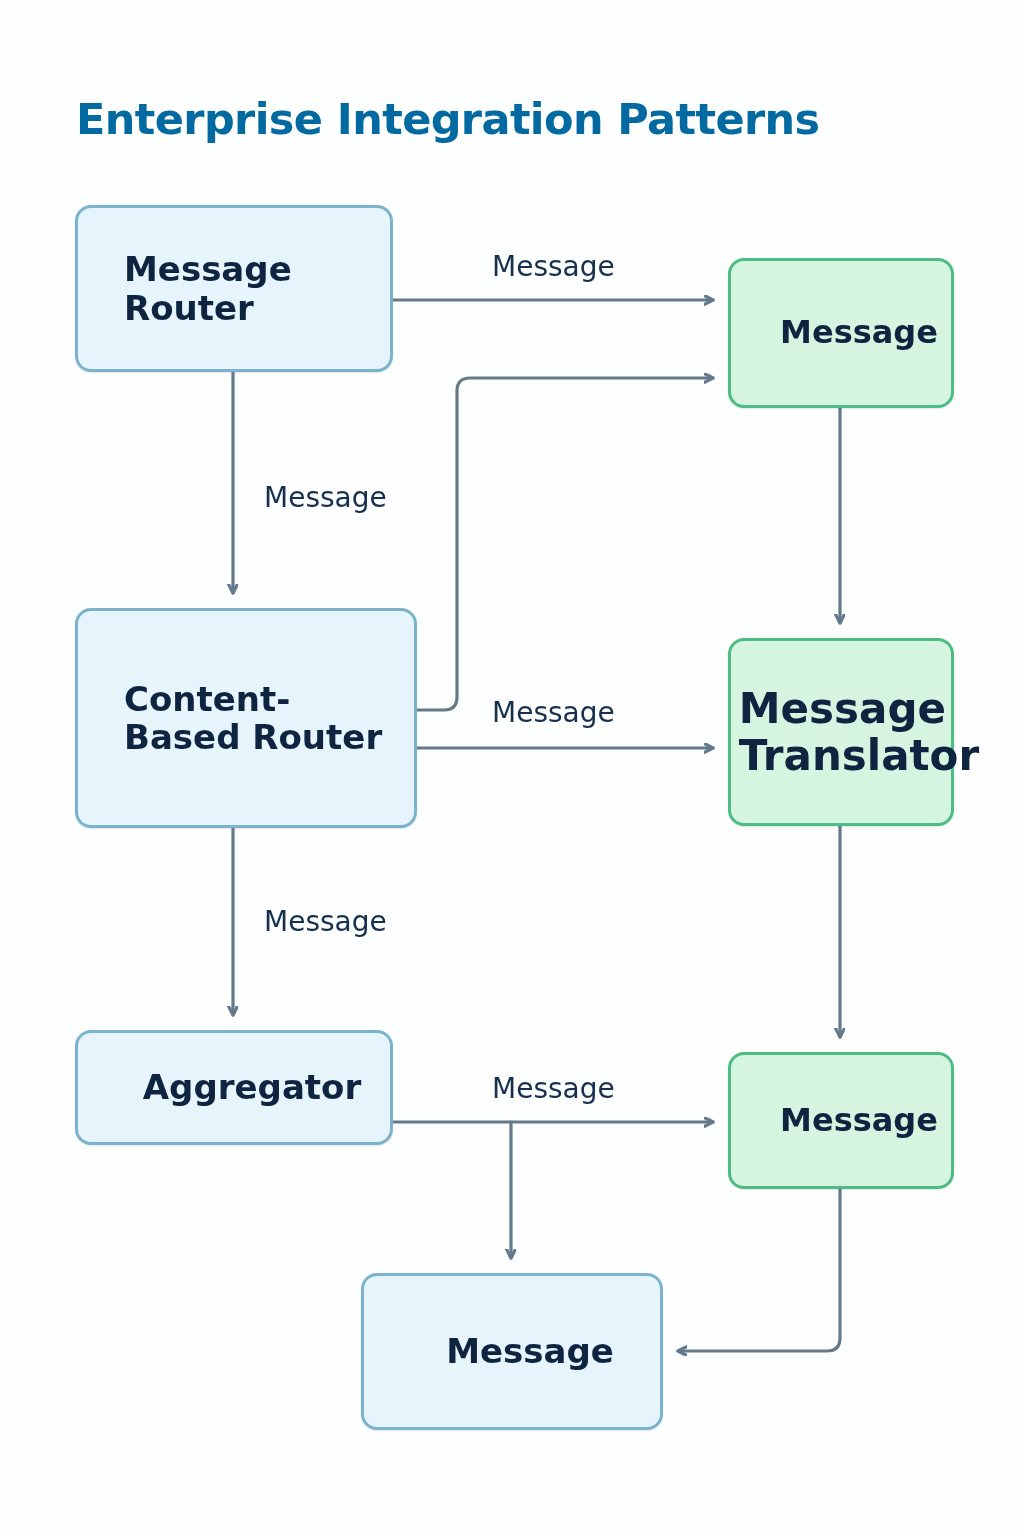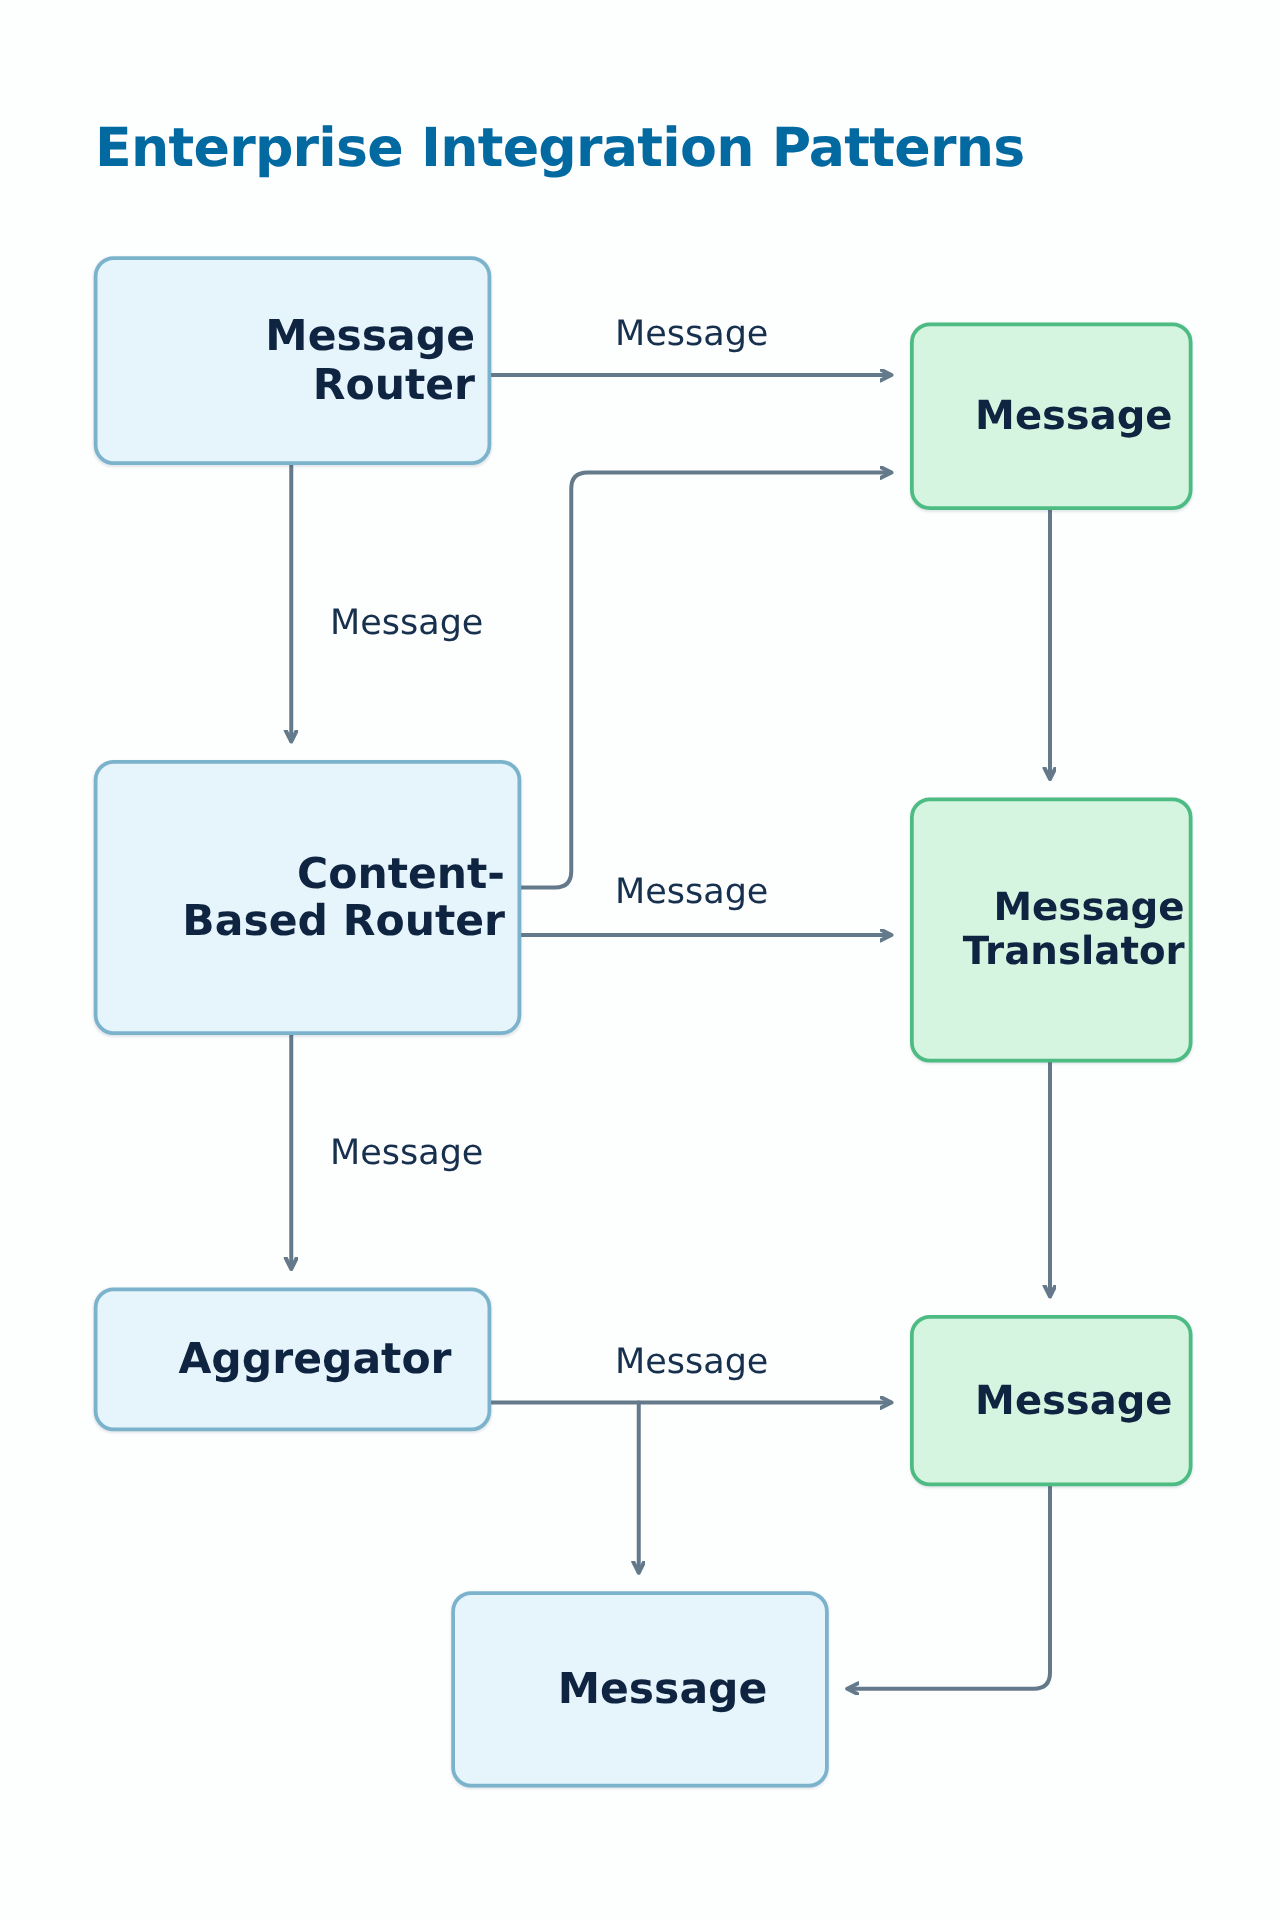--- a/index.html
+++ b/index.html
@@ -39,21 +39,21 @@
     width: 1024px;
     height: 1536px;
     pointer-events: none;
   }
   .node {
     position: absolute;
     box-sizing: border-box;
     display: flex;
     align-items: center;
     justify-content: center;
-    text-align: right;
+    text-align: left;
     border-radius: 16px;
     line-height: 1.12;
     color: #0f2440;
     font-family: "DejaVu Sans", sans-serif;
     font-weight: bold;
     box-shadow: 0 1px 2px rgba(30,60,90,0.13);
     padding-left: 36px;
   }
   .node.blue {
     background: #e6f4fb;
@@ -118,21 +118,21 @@
   </div>
 
   <div class="node green" style="left:728px; top:258px; width:226px; height:150px; font-size:32px;">
     <span class="nlabel">Message</span>
   </div>
 
   <div class="node blue" style="left:75px; top:608px; width:342px; height:220px; font-size:34px;">
     <span class="nlabel">Content-Based Router</span>
   </div>
 
-  <div class="node green" style="left:728px; top:638px; width:226px; height:212px; font-size:31px;">
+  <div class="node green" style="left:728px; top:638px; width:226px; height:188px; font-size:42px;">
     <span class="nlabel">Message Translator</span>
   </div>
 
   <div class="node blue" style="left:75px; top:1030px; width:318px; height:115px; font-size:34px;">
     <span class="nlabel">Aggregator</span>
   </div>
 
   <div class="node green" style="left:728px; top:1052px; width:226px; height:137px; font-size:32px;">
     <span class="nlabel">Message</span>
   </div>

